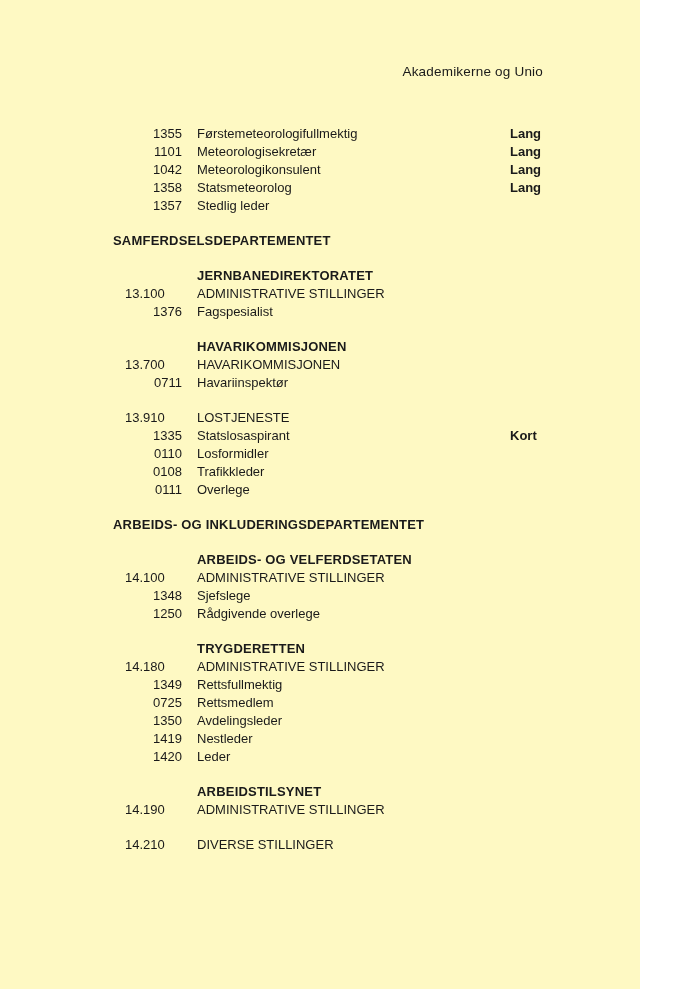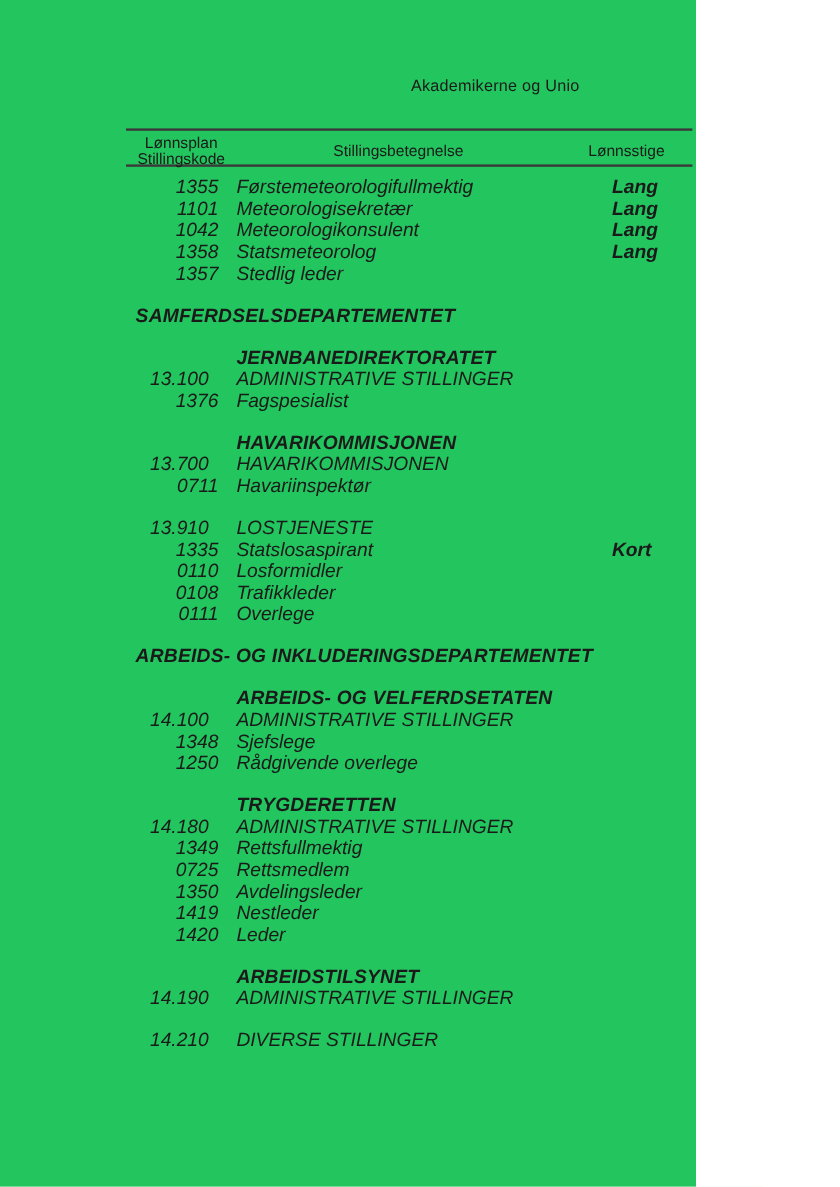--- a/index.html
+++ b/index.html
@@ -2,23 +2,23 @@
 <html><head>
 <meta charset="utf-8">
 <style>
   html, body {
     margin: 0;
     padding: 0;
     background: #ffffff;
   }
   .page {
     position: relative;
-    width: 580px;
+    width: 640px;
     height: 989px;
-    background: #22c55e;
+    background: #fef9c3;
     font-family: "Liberation Sans", sans-serif;
     color: #1a1a1a;
     overflow: hidden;
   }
   .header-right {
     position: absolute;
     top: 64px;
     right: 97px;
     font-size: 13.5px;
     letter-spacing: 0.2px;
@@ -50,23 +50,22 @@
     flex: 1;
     text-align: center;
     padding-top: 7px;
   }
   .hc3 {
     width: 110px;
     text-align: center;
     padding-top: 7px;
   }
   .tbody {
-    margin-top: 7px;
-    font-size: 16px;
-    font-style: italic;
+    margin-top: 17px;
+    font-size: 13px;
   }
   .line {
     position: relative;
     height: 18px;
   }
   .line.spacer { height: 17px; }
   .c-plan {
     position: absolute;
     left: 20px;
     top: 2px;
@@ -113,32 +112,20 @@
 </style>
 </head>
 <body>
 
 <div class="page">
 
   <div class="header-right">Akademikerne og Unio</div>
 
   <div class="table">
 
-    <div>
-      <div class="rule"></div>
-      <div class="hrow">
-        <div class="hc1">
-          <div>Lønnsplan</div>
-          <div>Stillingskode</div>
-        </div>
-        <div class="hc2">Stillingsbetegnelse</div>
-        <div class="hc3">Lønnsstige</div>
-      </div>
-      <div class="rule"></div>
-    </div>
 
     <div class="tbody">
         <div class="line row">
           <span class="c-plan"></span>
           <span class="c-code">1355</span>
           <span class="c-title">Førstemeteorologifullmektig</span>
           <span class="c-stige">Lang</span>
         </div>
         <div class="line row">
           <span class="c-plan"></span>

